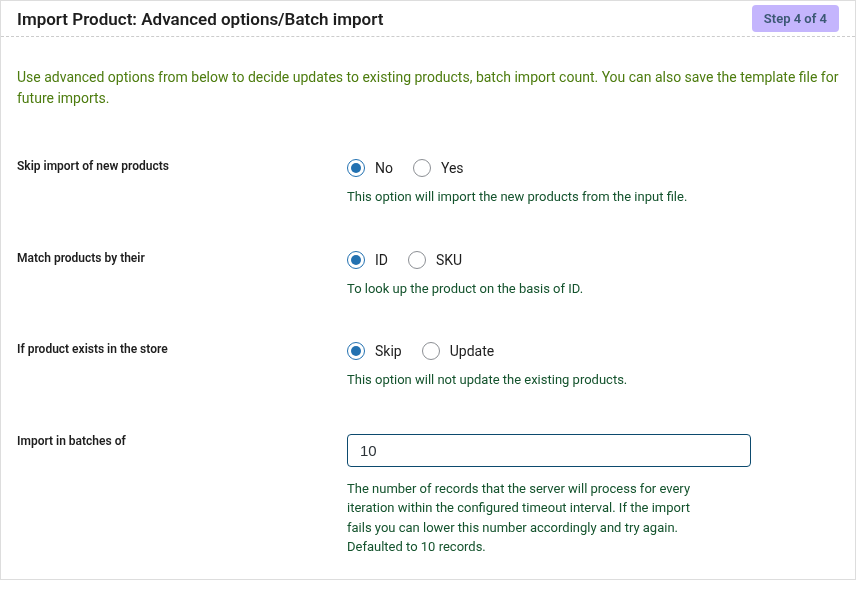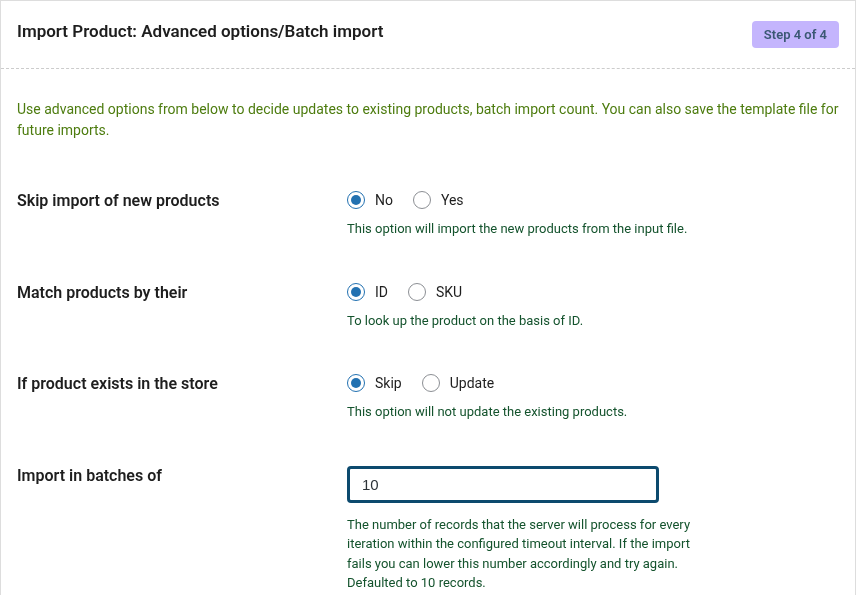--- a/index.html
+++ b/index.html
@@ -10,21 +10,22 @@
       font-size: 14px;
       width: 856px;
     }
     .container {
       border: 1px solid #ddd;
       background: #fff;
     }
     .header {
       display: flex;
       justify-content: space-between;
-      padding: 20px 16px;
+      align-items: center;
+      padding: 4px 16px;
       border-bottom: 1px dashed #ccc;
     }
     .page-title {
       font-size: 17px;
       font-weight: 600;
       color: #1e1e1e;
     }
     .step-badge {
       background: #c4b5fd;
       color: #3b5874;
@@ -44,21 +45,21 @@
       margin-bottom: 50px;
     }
     .form-row {
       display: flex;
       margin-bottom: 44px;
       align-items: flex-start;
     }
     .form-label {
       width: 330px;
       flex-shrink: 0;
-      font-size: 16px;
+      font-size: 12px;
       font-weight: 600;
       color: #1e1e1e;
     }
     .form-control {
       flex: 1;
     }
     .radio-group {
       display: flex;
       gap: 20px;
       margin-bottom: 10px;
@@ -91,23 +92,23 @@
       height: 10px;
       background: #2271b1;
       border-radius: 50%;
     }
     .helper {
       font-size: 13px;
       color: #14532d;
       line-height: 1.5;
     }
     .text-input {
-      width: 312px;
+      width: 404px;
       padding: 7px 12px;
-      border: 3px solid #0c4a6e;
+      border: 1px solid #0c4a6e;
       border-radius: 4px;
       font-size: 15px;
       color: #2c3338;
       margin-bottom: 12px;
     }
     .form-block { margin-bottom: 6px; }
   </style>
 </head>
 <body>
 

